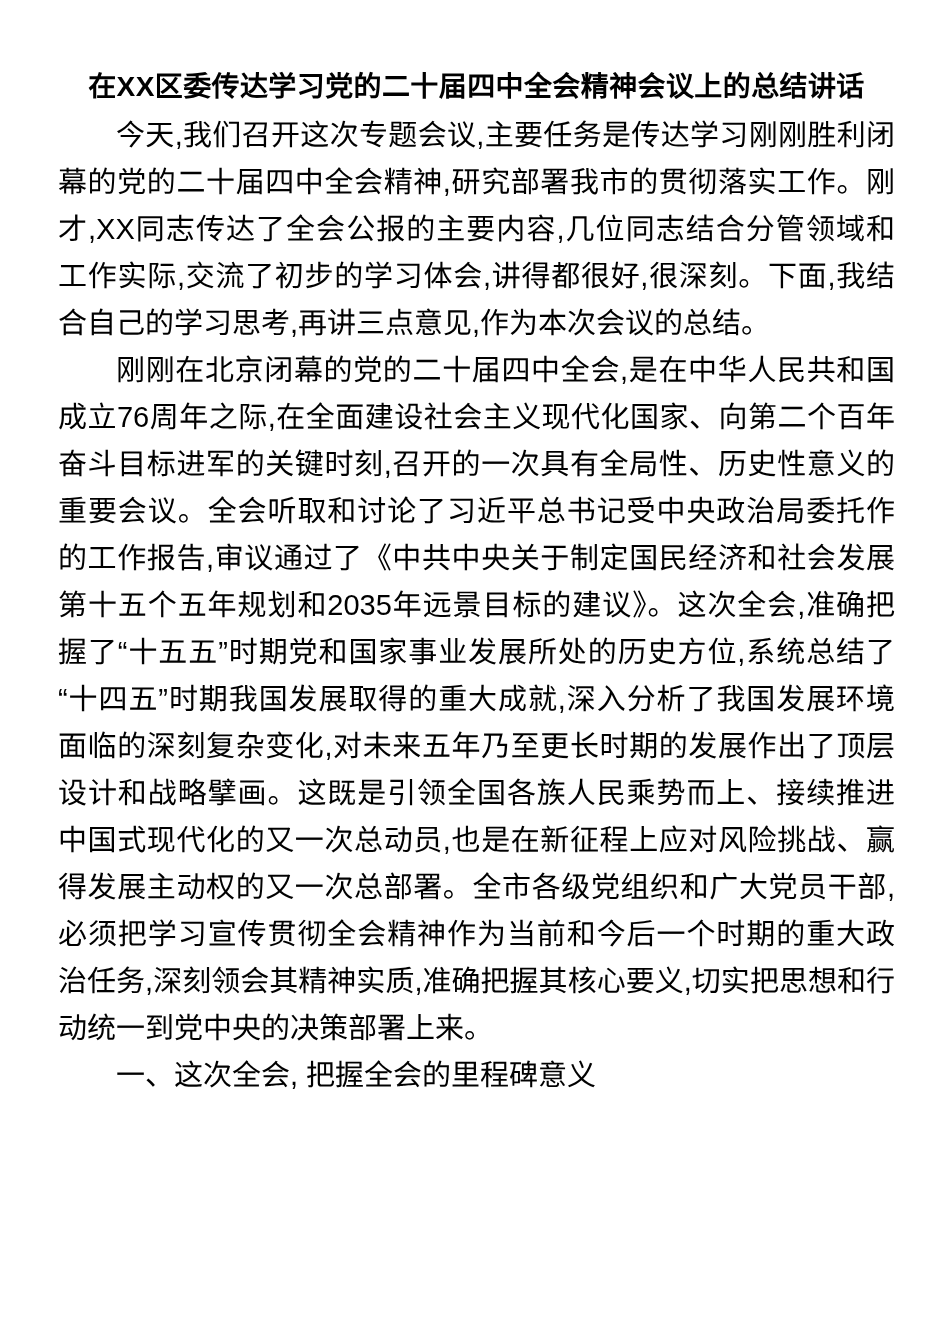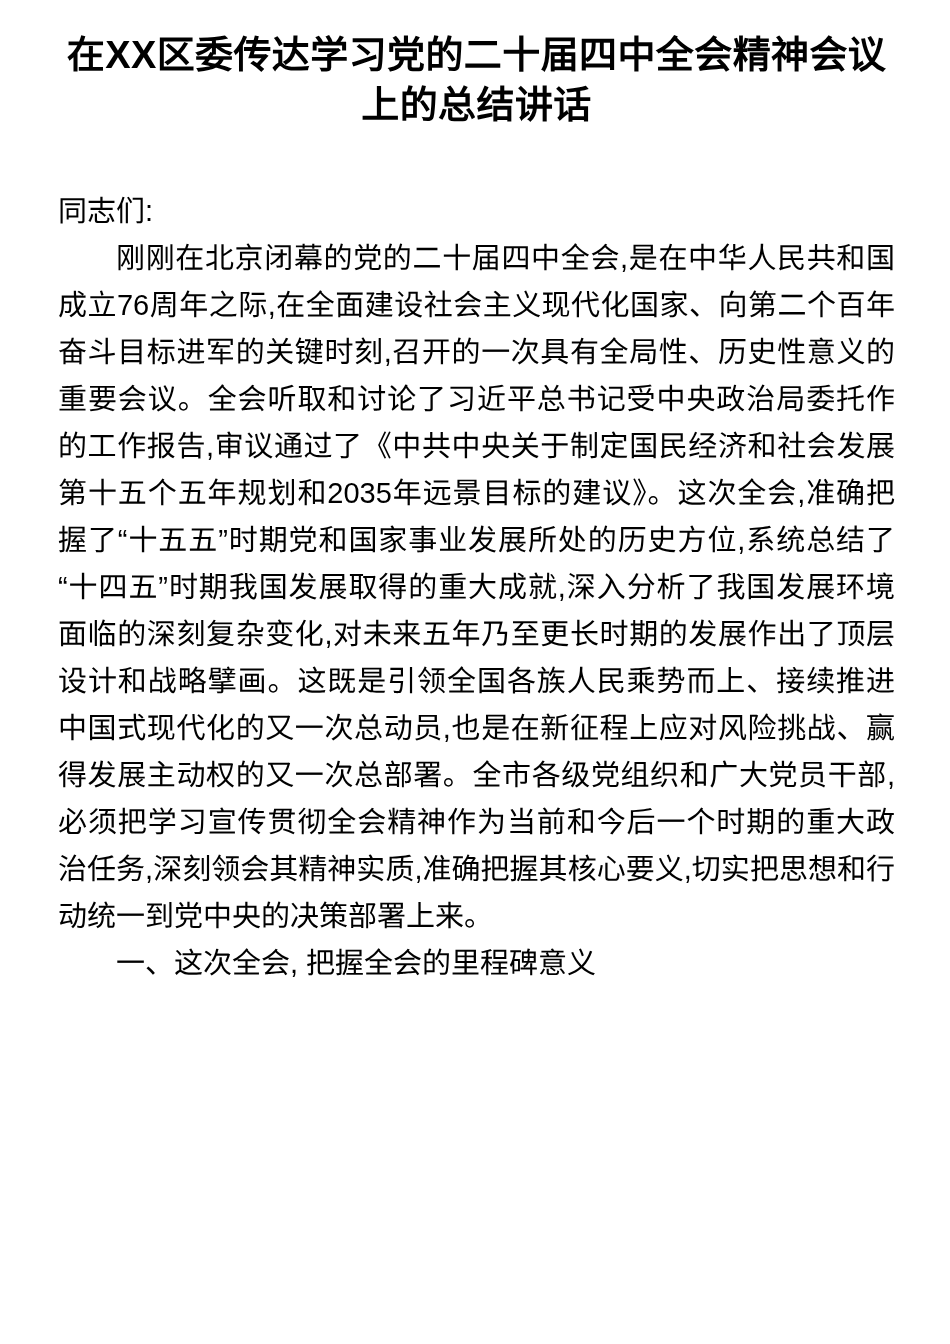--- a/index.html
+++ b/index.html
@@ -22,27 +22,27 @@
   }
 
   .doc-body {
     position: absolute;
     left: 58px;
     top: 0;
     width: 837px;
   }
 
   .doc-title {
-    font-size: 38px;
+    font-size: 28px;
     font-weight: 700;
     line-height: 50px;
     text-align: center;
     letter-spacing: 0.4px;
     margin: 0;
-    padding-top: 30px;
+    padding-top: 62px;
     color: #000000;
   }
 
   .salutation {
     font-size: 29px;
     line-height: 47px;
     margin: 0;
     padding-top: 58px;
     text-align: left;
     letter-spacing: 0;
@@ -72,22 +72,22 @@
 </style>
 </head>
 <body>
 
 <div class="page">
 
   <div class="doc-body">
 
     <h1 class="doc-title">在XX区委传达学习党的二十届四中全会精神会议上的总结讲话</h1>
 
-    <p class="salutation">同志们:</p>
 
+    <p class="para">今天,我们召开这次专题会议,主要任务是传达学习刚刚胜利闭幕的党的二十届四中全会精神,研究部署我市的贯彻落实工作。刚才,XX同志传达了全会公报的主要内容,几位同志结合分管领域和工作实际,交流了初步的学习体会,讲得都很好,很深刻。下面,我结合自己的学习思考,再讲三点意见,作为本次会议的总结。</p>
 
     <p class="para">刚刚在北京闭幕的党的二十届四中全会,是在中华人民共和国成立76周年之际,在全面建设社会主义现代化国家、向第二个百年奋斗目标进军的关键时刻,召开的一次具有全局性、历史性意义的重要会议。全会听取和讨论了习近平总书记受中央政治局委托作的工作报告,审议通过了《中共中央关于制定国民经济和社会发展第十五个五年规划和2035年远景目标的建议》。这次全会,准确把握了“十五五”时期党和国家事业发展所处的历史方位,系统总结了“十四五”时期我国发展取得的重大成就,深入分析了我国发展环境面临的深刻复杂变化,对未来五年乃至更长时期的发展作出了顶层设计和战略擘画。这既是引领全国各族人民乘势而上、接续推进中国式现代化的又一次总动员,也是在新征程上应对风险挑战、赢得发展主动权的又一次总部署。全市各级党组织和广大党员干部,必须把学习宣传贯彻全会精神作为当前和今后一个时期的重大政治任务,深刻领会其精神实质,准确把握其核心要义,切实把思想和行动统一到党中央的决策部署上来。</p>
 
     <p class="heading-1">一、这次全会, 把握全会的里程碑意义</p>
 
   </div>
 
 </div>
 
 </body></html>

